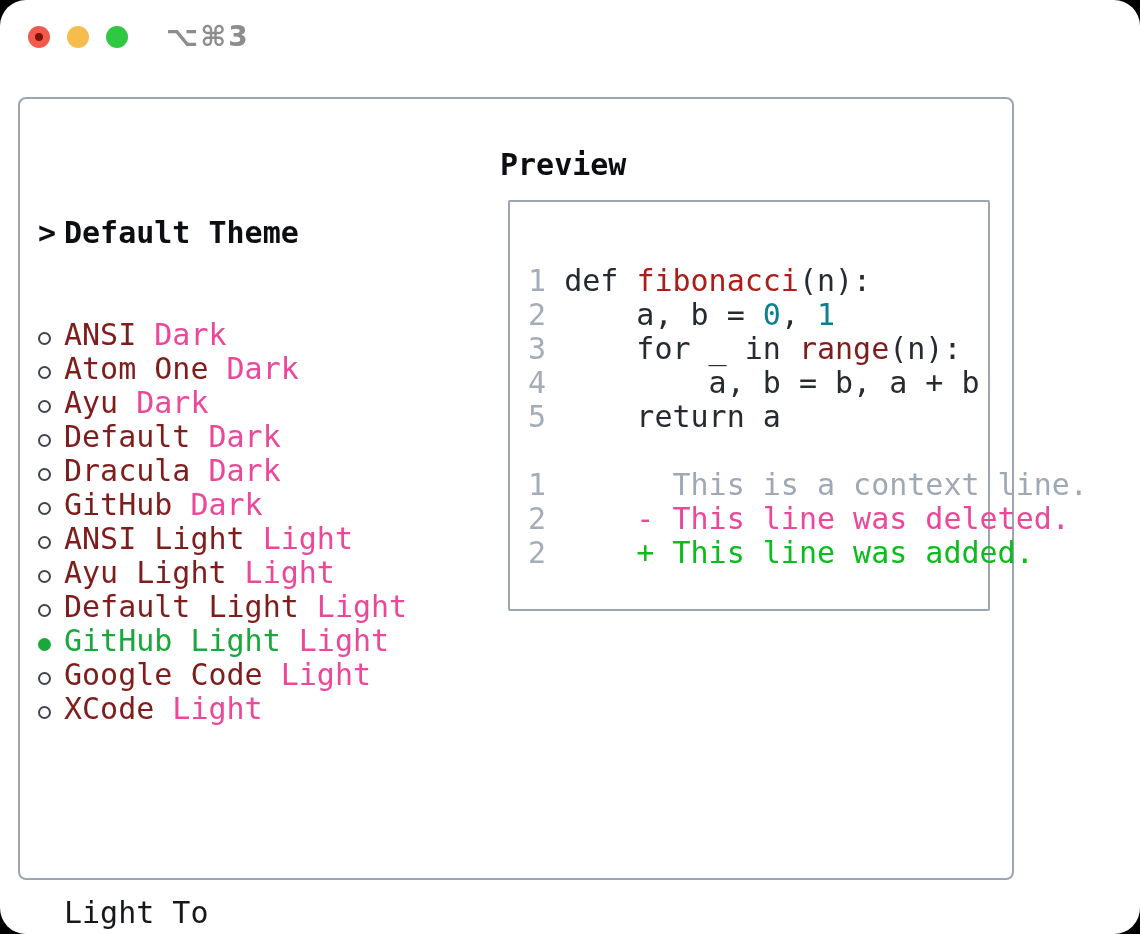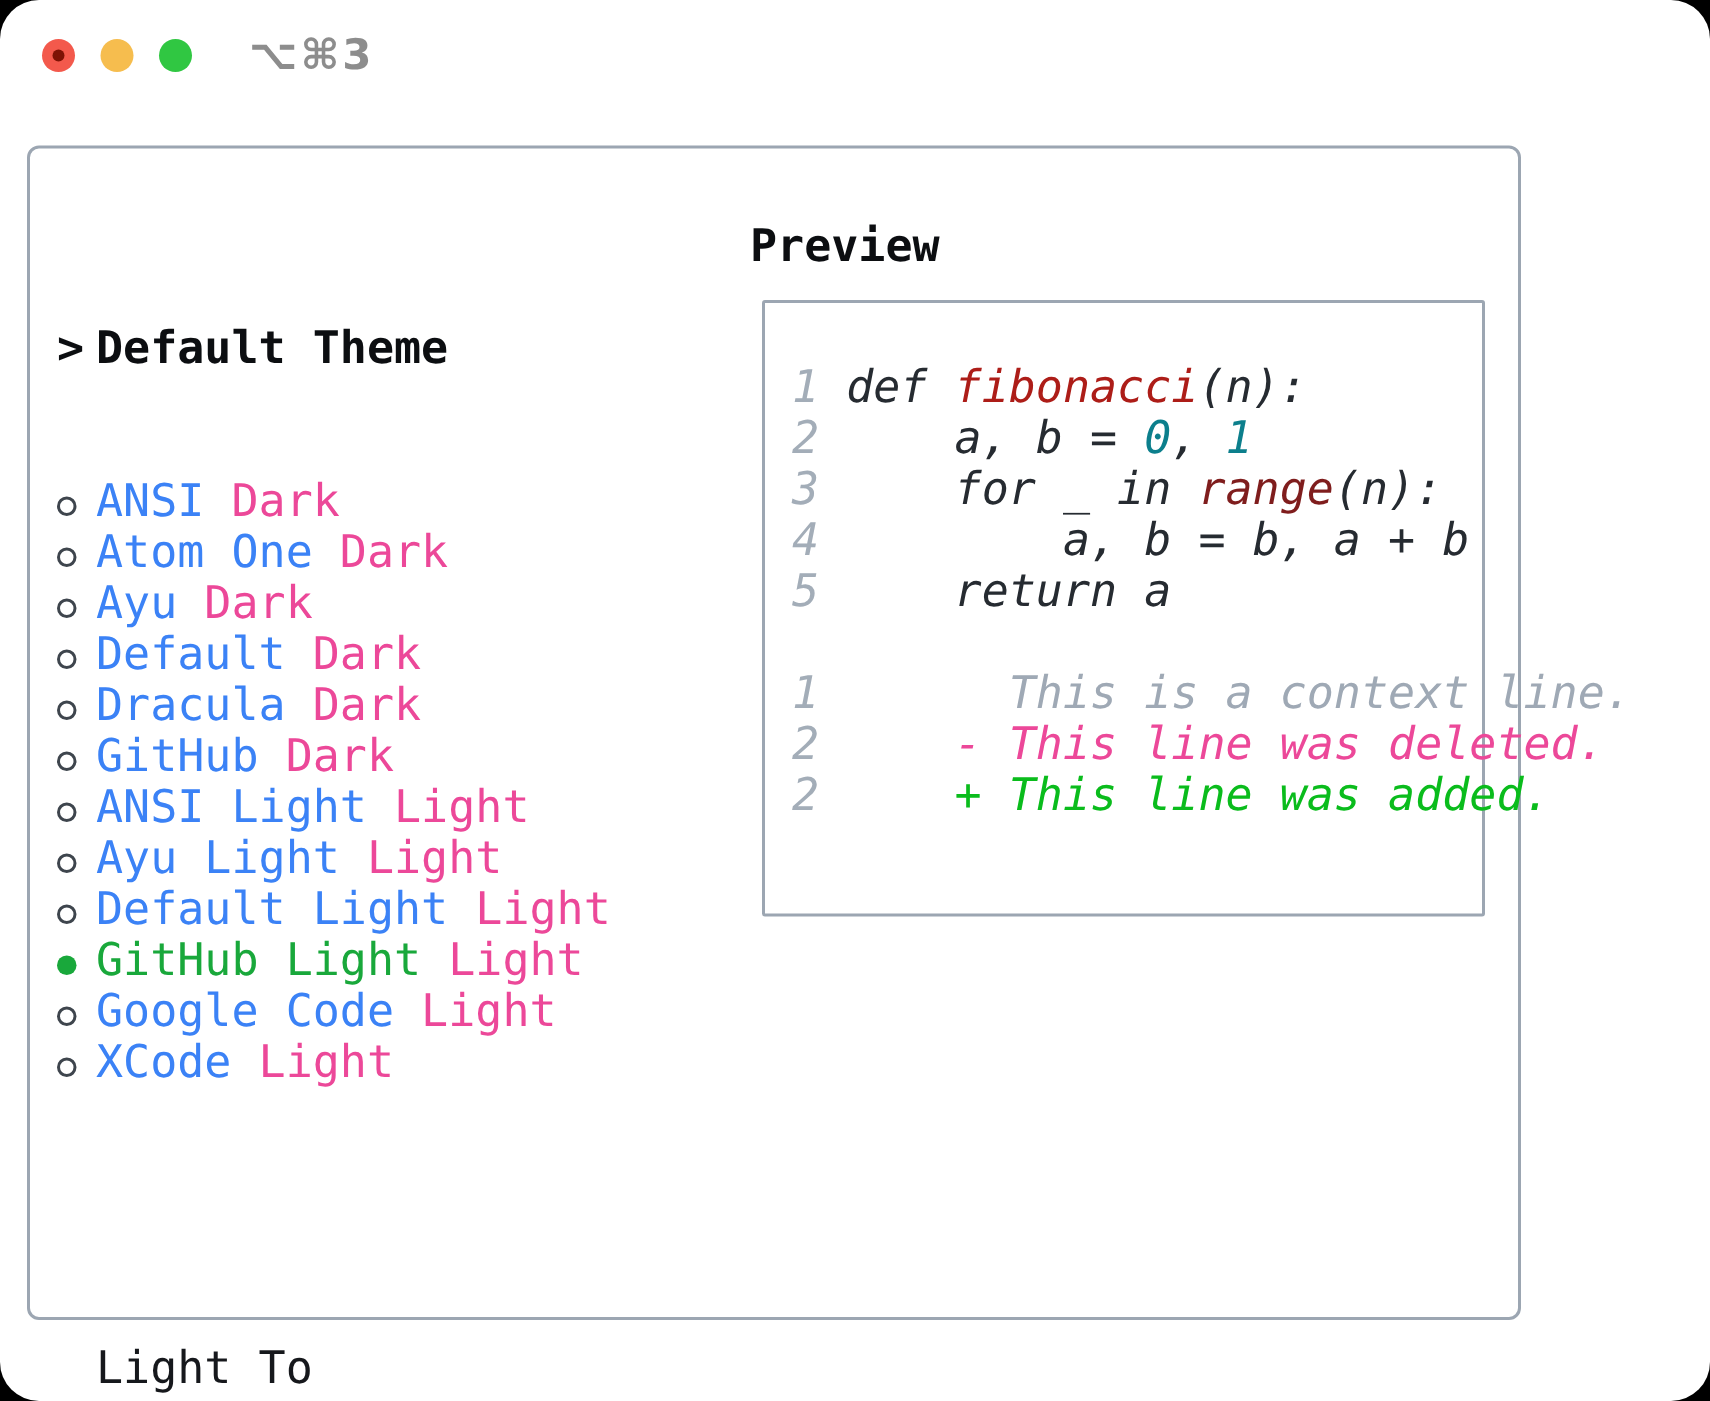--- a/index.html
+++ b/index.html
@@ -24,31 +24,31 @@
   .mono{font-size:30px;line-height:34px;white-space:pre;}
 
   
   .left-col{position:absolute;left:38px;top:148px;}
   .row{height:34px;}
   .caret{display:inline-block;width:26px;font-weight:bold;color:#0c0e11;}
   .heading{font-weight:bold;color:#0c0e11;}
   .bullet{display:inline-block;width:13px;height:13px;border-radius:50%;
        border:2px solid #3e454d;box-sizing:border-box;margin-right:13px;}
   .bullet.sel{border:none;background:#19a83b;}
-  .item-name{color:#3b82f6;}
+  .item-name{color:#7f1d1d;}
   .item-name.sel{color:#19a83b;}
   .variant{color:#ec4899;}
   .indent2{padding-left:26px;}
   .apply-heading{color:#16181c;}
 
   
   .preview-heading{position:absolute;left:500px;top:148px;font-weight:bold;color:#0c0e11;}
   .preview-box{position:absolute;left:508px;top:200px;width:478px;height:407px;
        border:2px solid #9ca6b2;border-radius:2px;background:#fff;}
-  .code{position:absolute;left:528px;top:242px;font-style:italic;}
+  .code{position:absolute;left:528px;top:264px;}
   .code .ln{color:#a3adb8;}
   .tok-plain{color:#262b31;}
   .tok-func{color:#ad1d18;}
   .tok-num{color:#0c7f8c;}
   .tok-builtin{color:#7f1d1d;}
   .tok-context{color:#9fa9b5;}
   .tok-deleted{color:#ec4899;}
   .tok-added{color:#0abc1c;}
 </style>
 </head>

